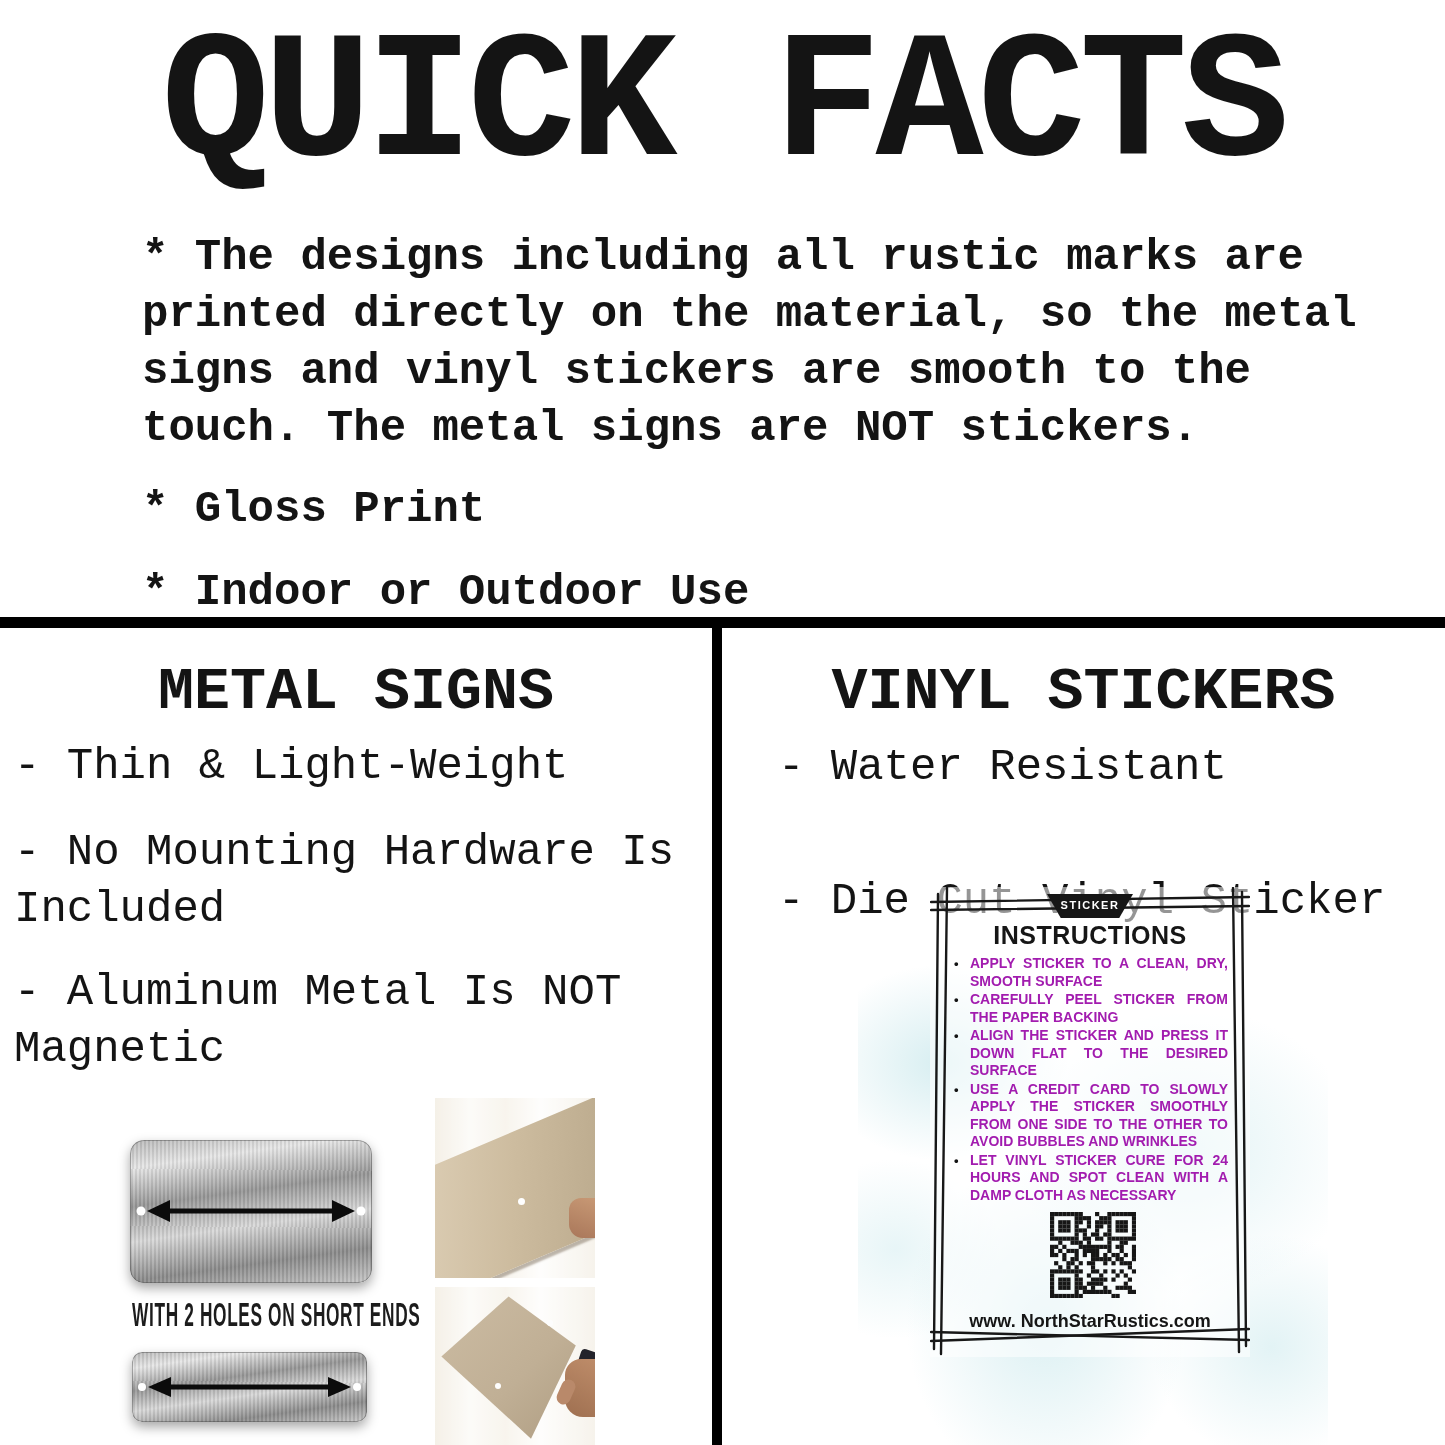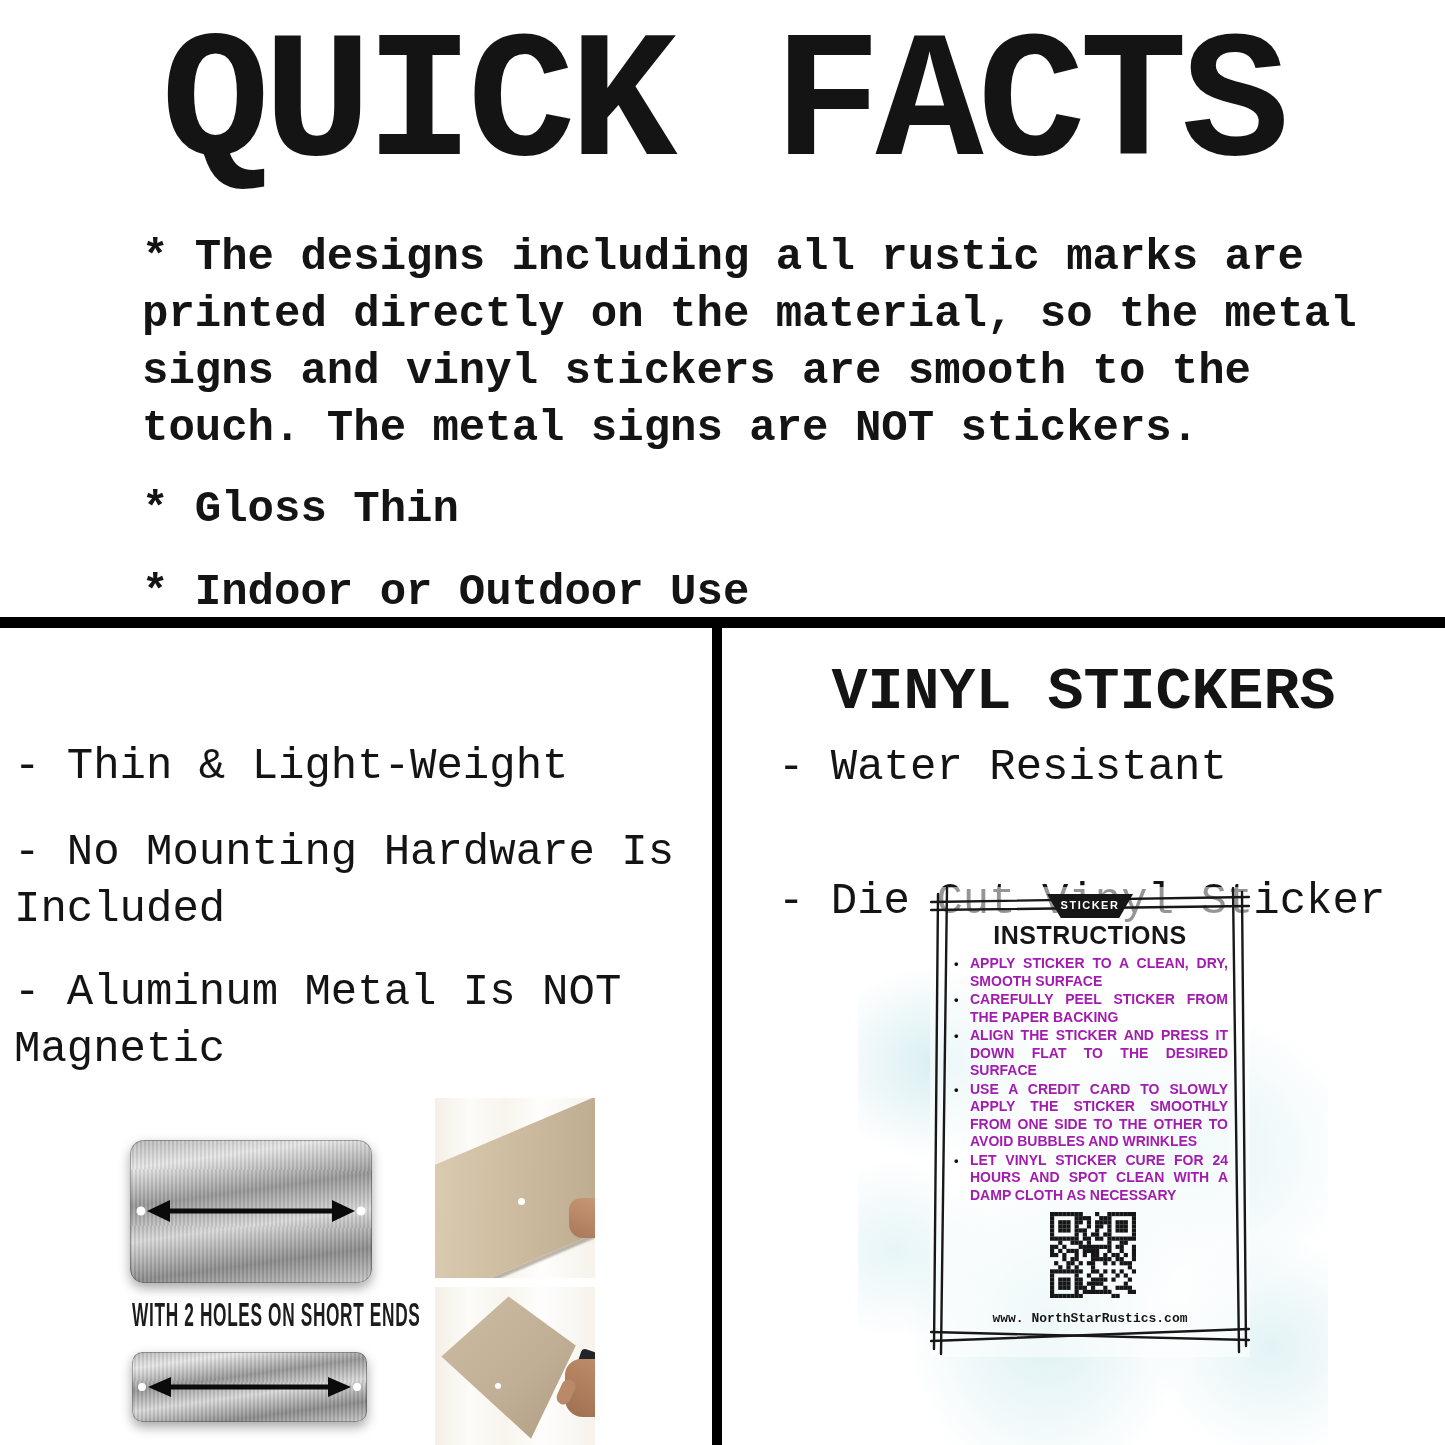--- a/index.html
+++ b/index.html
@@ -94,39 +94,40 @@
     font-size:11px;font-weight:bold;letter-spacing:1.5px;line-height:22px;}
   .card-heading{position:absolute;left:0;top:34px;width:100%;text-align:center;
     font-size:25px;font-weight:bold;letter-spacing:.5px;color:#161616;}
   .ins-list{position:absolute;left:24px;top:68px;width:274px;}
   .ins-item{display:flex;margin:0 0 1px 0;}
   .ins-dot{width:16px;flex:0 0 16px;font-size:13px;font-weight:bold;line-height:17.5px;}
   .ins-text{flex:1;font-size:14px;font-weight:bold;line-height:17.5px;
     text-align:justify;color:#a21caf;}
   .qr{position:absolute;left:120px;top:325px;width:86px;height:86px;}
   .website{position:absolute;left:0;top:424px;width:100%;text-align:center;
-    font-size:13px;font-weight:bold;color:#161616;font-family:Liberation Mono, monospace;}
+    font-size:18px;font-weight:bold;color:#161616;}
 </style>
 </head>
 <body>
 
 <div id="page">
 
   <div class="abs main-title">QUICK FACTS</div>
 
   <div class="abs intro intro1 pre">* The designs including all rustic marks are
 printed directly on the material, so the metal
 signs and vinyl stickers are smooth to the
 touch. The metal signs are NOT stickers.</div>
-  <div class="abs intro intro2">* Gloss Thin</div>
+  <div class="abs intro intro2">* Gloss Print</div>
   <div class="abs intro intro3">* Indoor or Outdoor Use</div>
 
   <div class="abs hdiv"></div>
   <div class="abs vdiv"></div>
 
+  <div class="abs col-head ms-head">METAL SIGNS</div>
   <div class="abs bullet ms-b1">- Thin &amp; Light-Weight</div>
   <div class="abs bullet ms-b2 pre">- No Mounting Hardware Is
 Included</div>
   <div class="abs bullet ms-b3 pre">- Aluminum Metal Is NOT
 Magnetic</div>
 
 
   <div class="abs plate plate1">
     <svg viewBox="0 0 242 143">
       <line x1="33" y1="71" x2="209" y2="71" stroke="#0b0b0b" stroke-width="5"></line>

